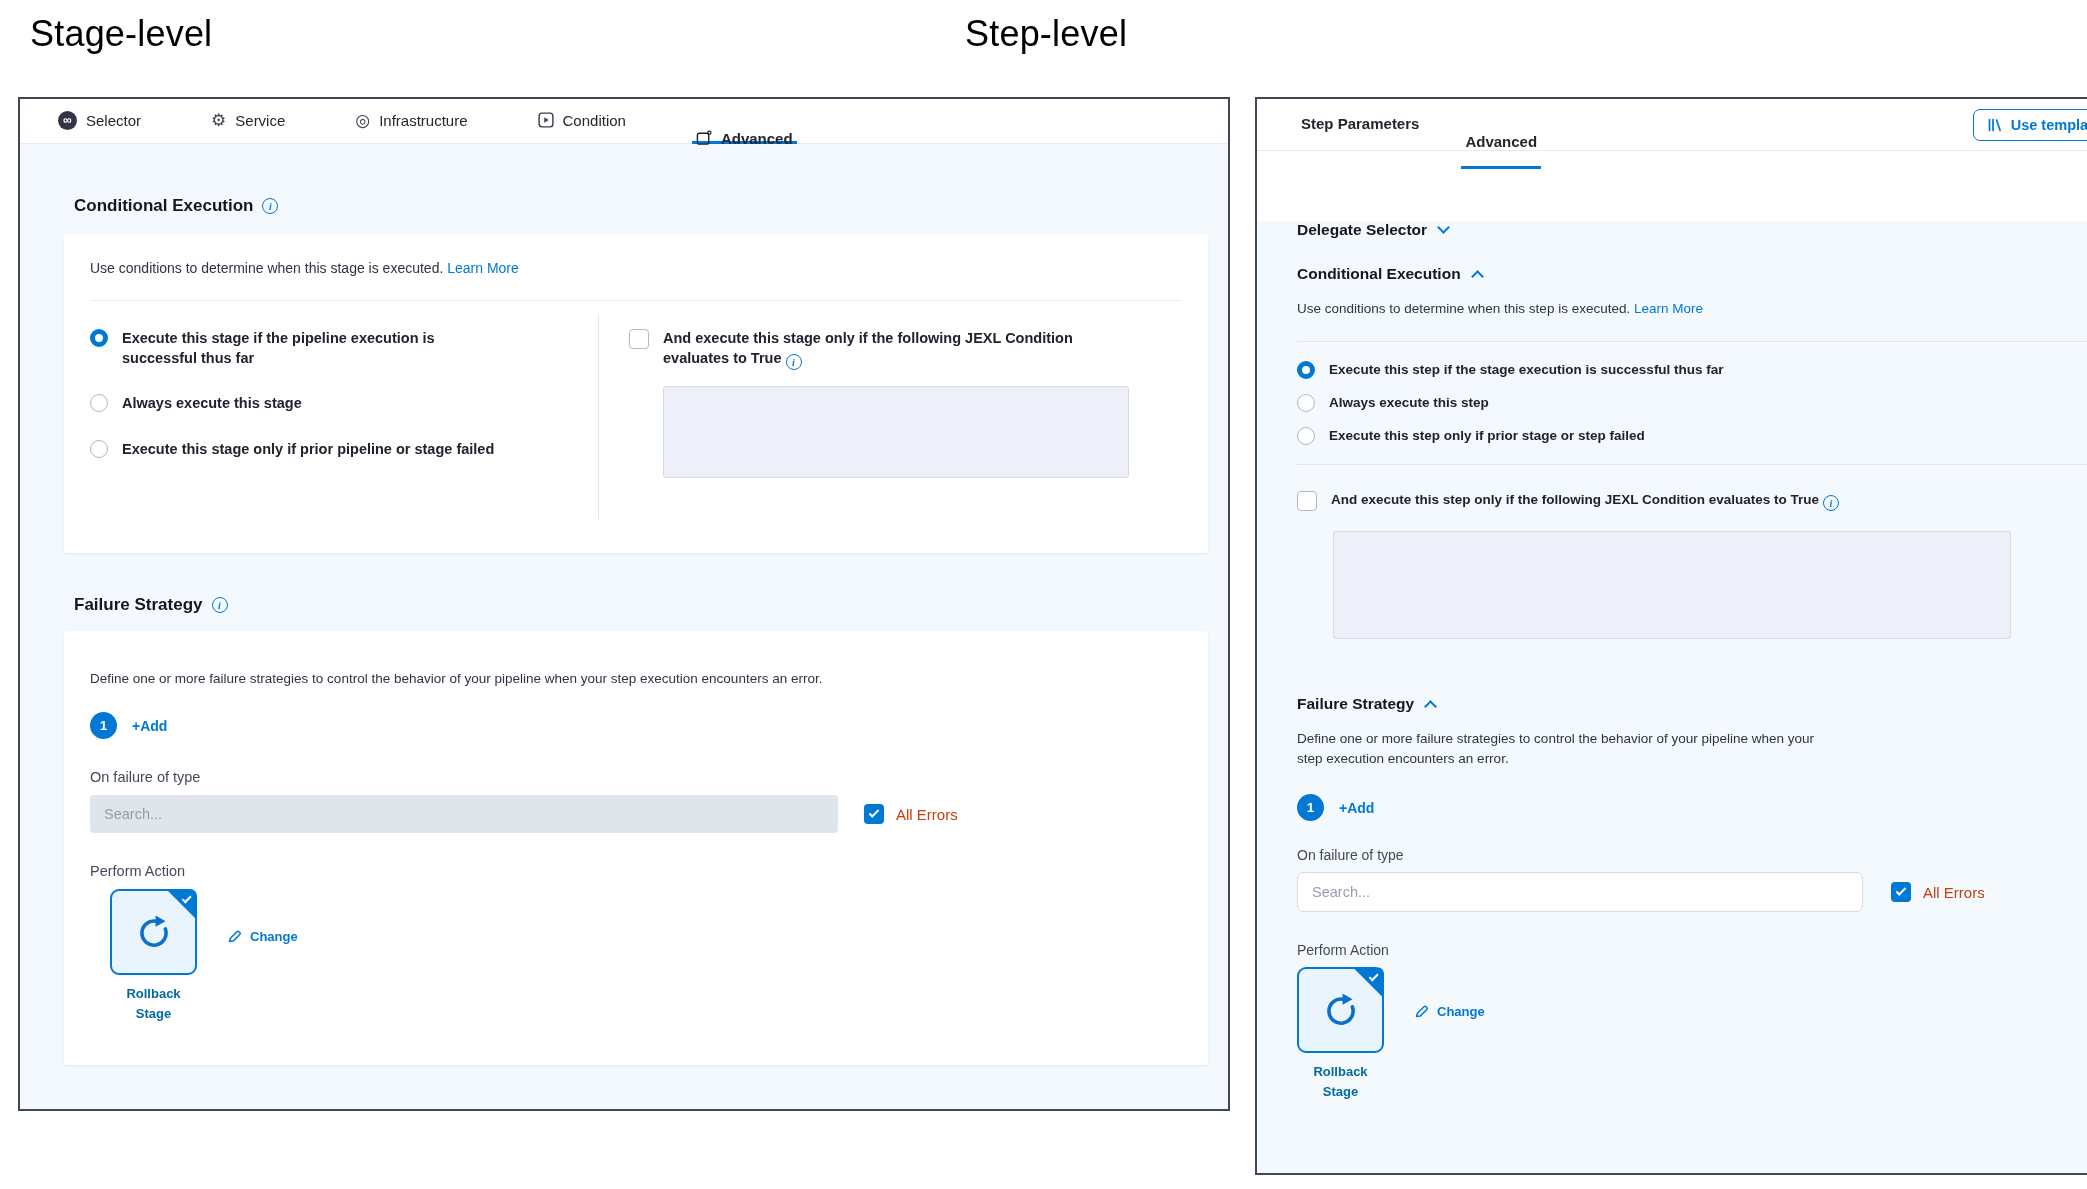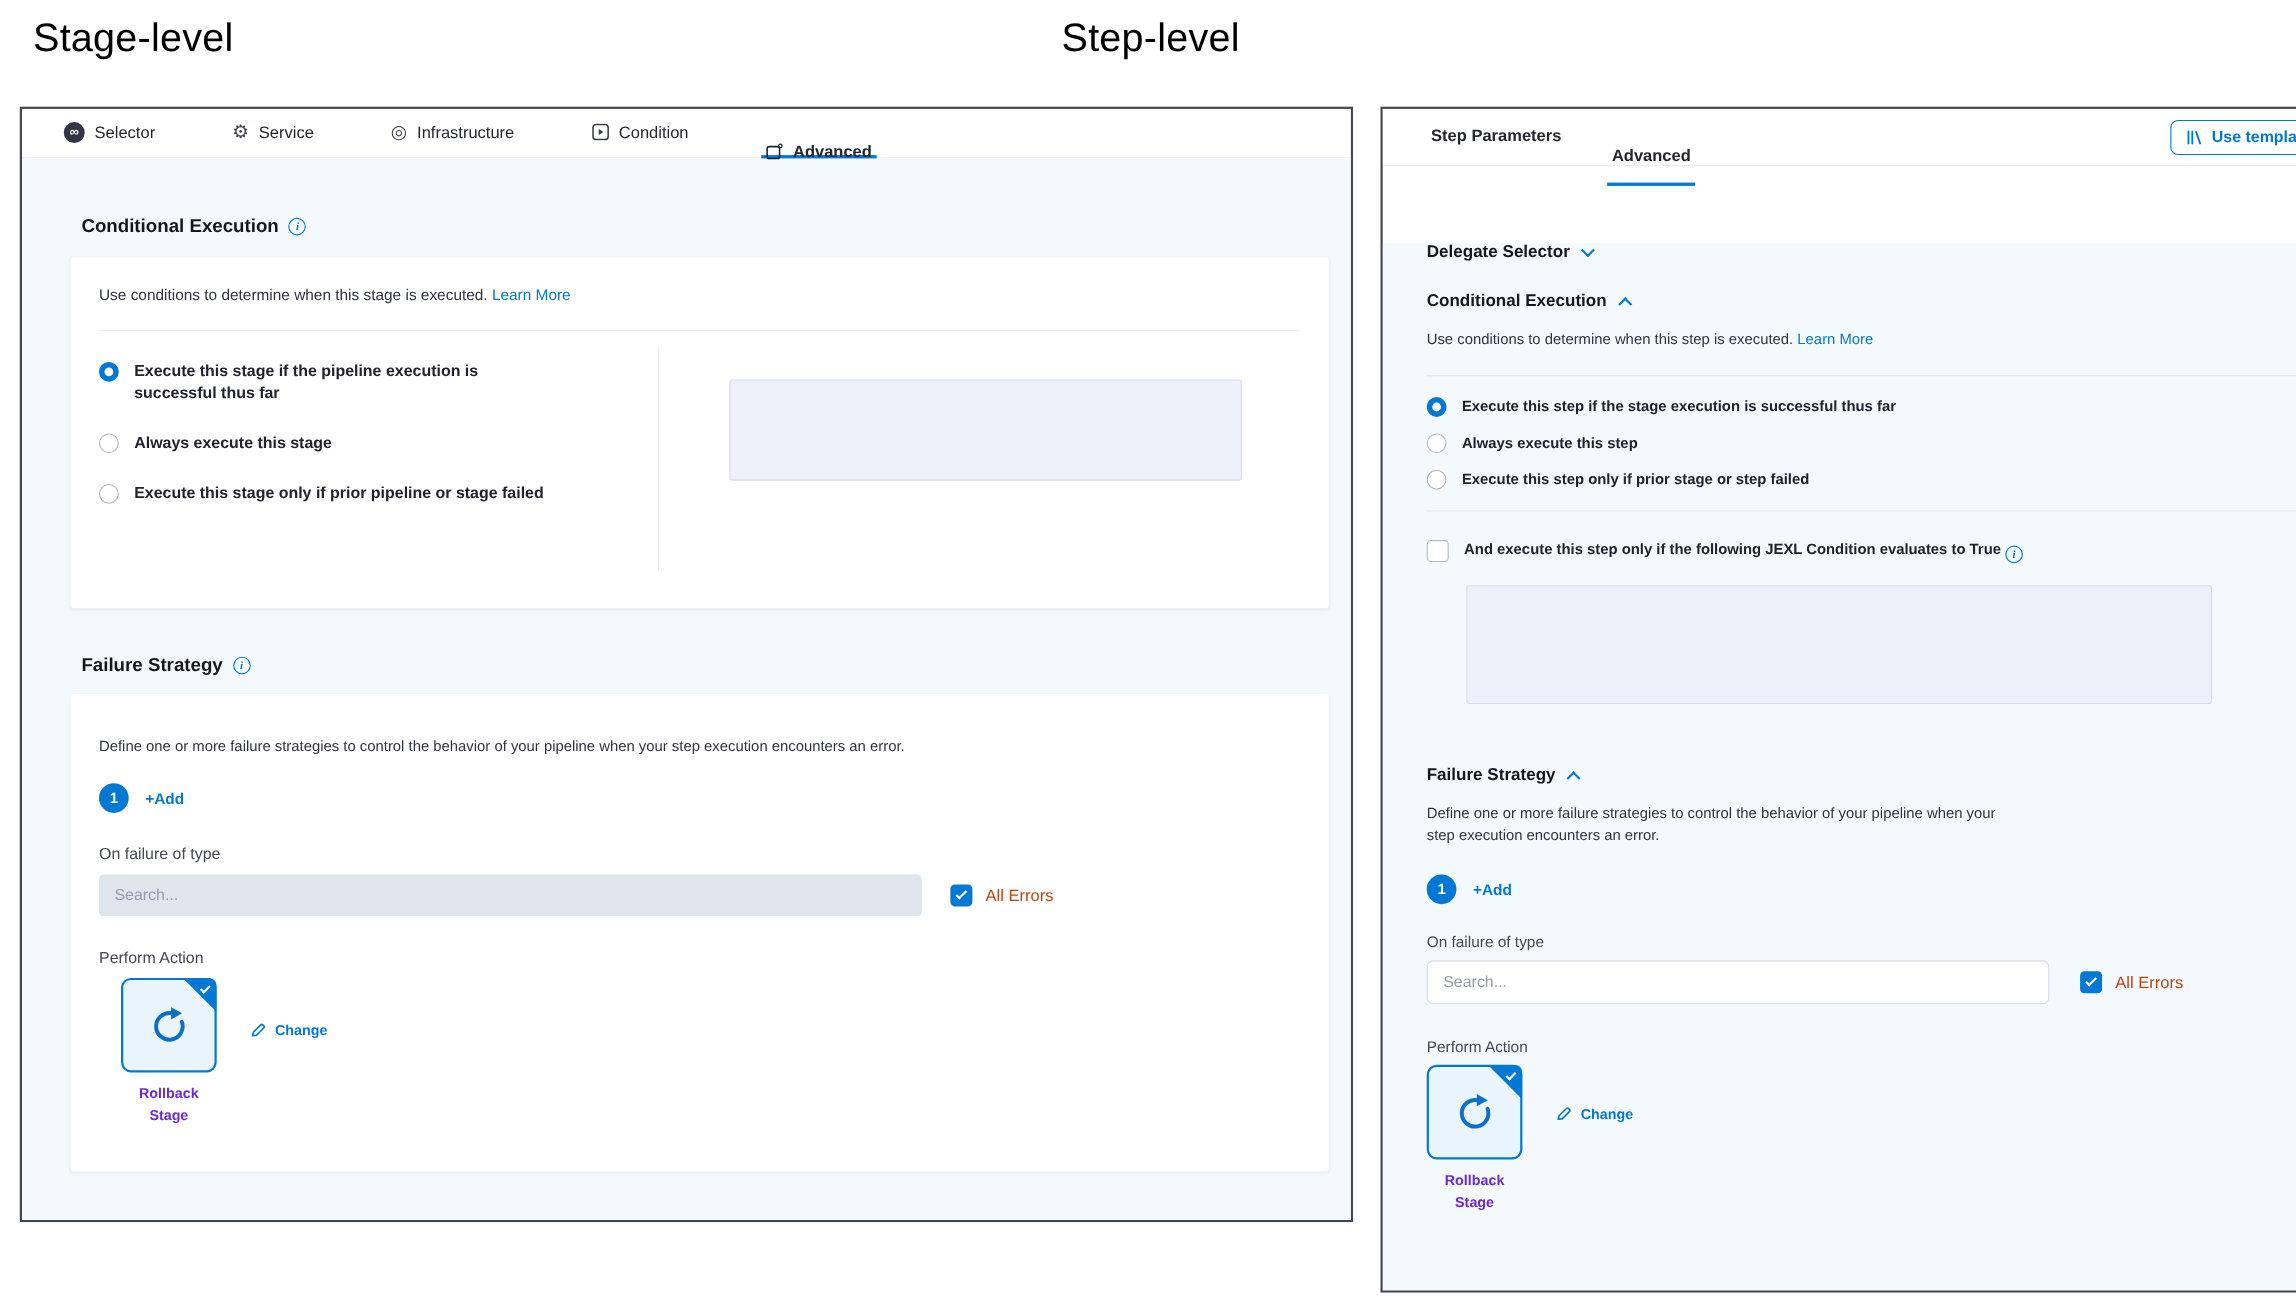--- a/index.html
+++ b/index.html
@@ -80,21 +80,21 @@
   #step-search  { width:566px; height:40px; background:#fff; border:1px solid #d8dae6; border-radius:6px; }
 
   .allerr { display:flex; align-items:center; gap:12px; font-size:15px; color:#c2410c; }
 
   .tile { width:87px; height:86px; background:#e9f4fd; border:2px solid #0278d5; border-radius:9px;
         position:relative; display:flex; align-items:center; justify-content:center; cursor:pointer; }
   .fold { position:absolute; top:-2px; right:-2px; width:31px; height:31px; background:#0278d5;
         clip-path:polygon(0 0,100% 0,100% 100%); border-top-right-radius:7px; }
   .fold-check { position:absolute; top:5px; right:4px; width:9px; height:4.5px;
         border-left:2.2px solid #fff; border-bottom:2.2px solid #fff; transform:rotate(-45deg); }
-  .tile-name { text-align:center; font-size:13px; color:#6d28d9; line-height:1.5; font-weight:600; }
+  .tile-name { text-align:center; font-size:13px; color:#0369a1; line-height:1.5; font-weight:600; }
   .change { display:flex; align-items:flex-end; gap:8px; color:#0278d5; font-size:13px; font-weight:700; cursor:pointer; }
 
   
   #stage-cond-card { margin-top:18px; padding:26px 26px 24px 26px; }
   #stage-cond-card .desc { font-size:14px; }
   #stage-cond-card .hdiv { margin-top:24px; }
   .cols { display:flex; margin-top:4px; min-height:224px; }
   .col-left { width:508px; padding-top:24px; display:flex; flex-direction:column; gap:26px; }
   .vdiv { width:1px; background:#e6e6f0; margin:10px 0; }
   .col-right { flex:1; padding:24px 0 0 30px; }
@@ -195,20 +195,27 @@
             <span class="radio"></span>
             <span>Always execute this stage</span>
           </div>
           <div class="radio-row">
             <span class="radio"></span>
             <span>Execute this stage only if prior pipeline or stage failed</span>
           </div>
         </div>
         <div class="vdiv"></div>
         <div class="col-right">
+          <div style="display:flex; align-items:flex-start; gap:14px;">
+            <span class="cb empty"></span>
+            <div class="jexl-label">
+              <span>And execute this stage only if the following JEXL Condition evaluates to True</span>
+              <span class="info">i</span>
+            </div>
+          </div>
           <div class="jexl-box" id="stage-jexl-box"></div>
         </div>
       </div>
     </div>
 
     <div class="sec-head" style="padding-top:42px;">
       <span>Failure Strategy</span>
       <span class="info">i</span>
     </div>
 

